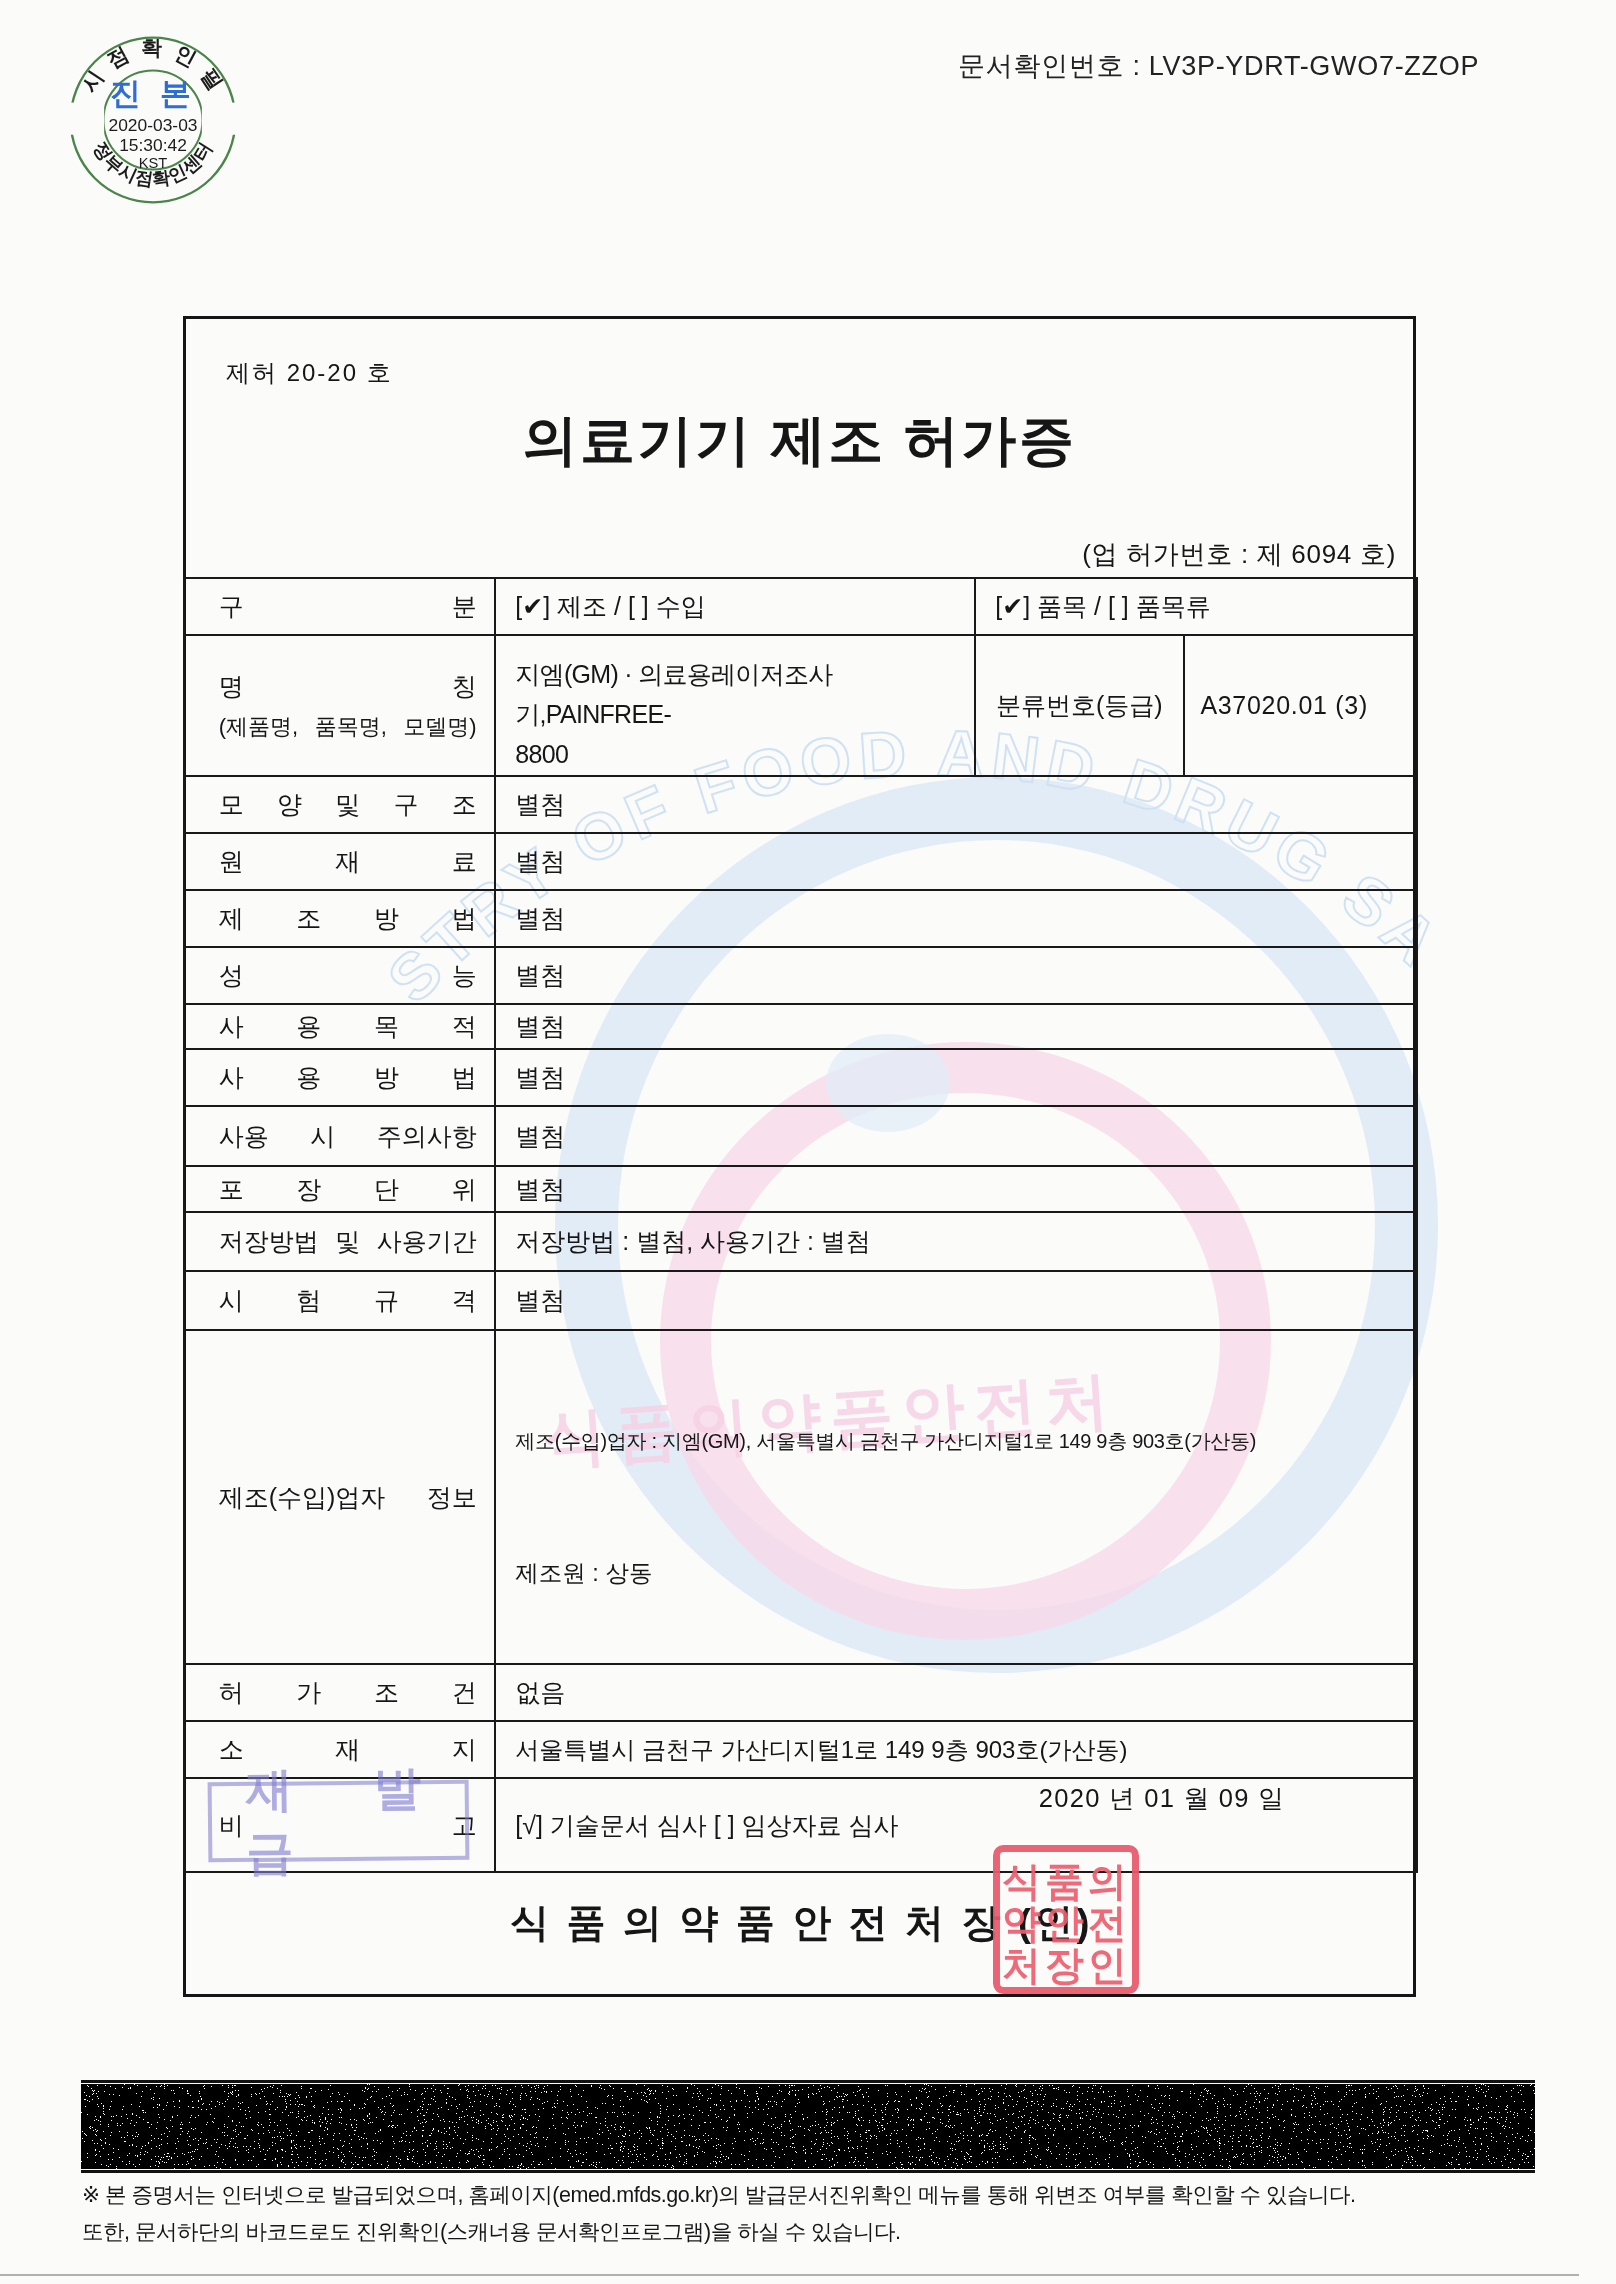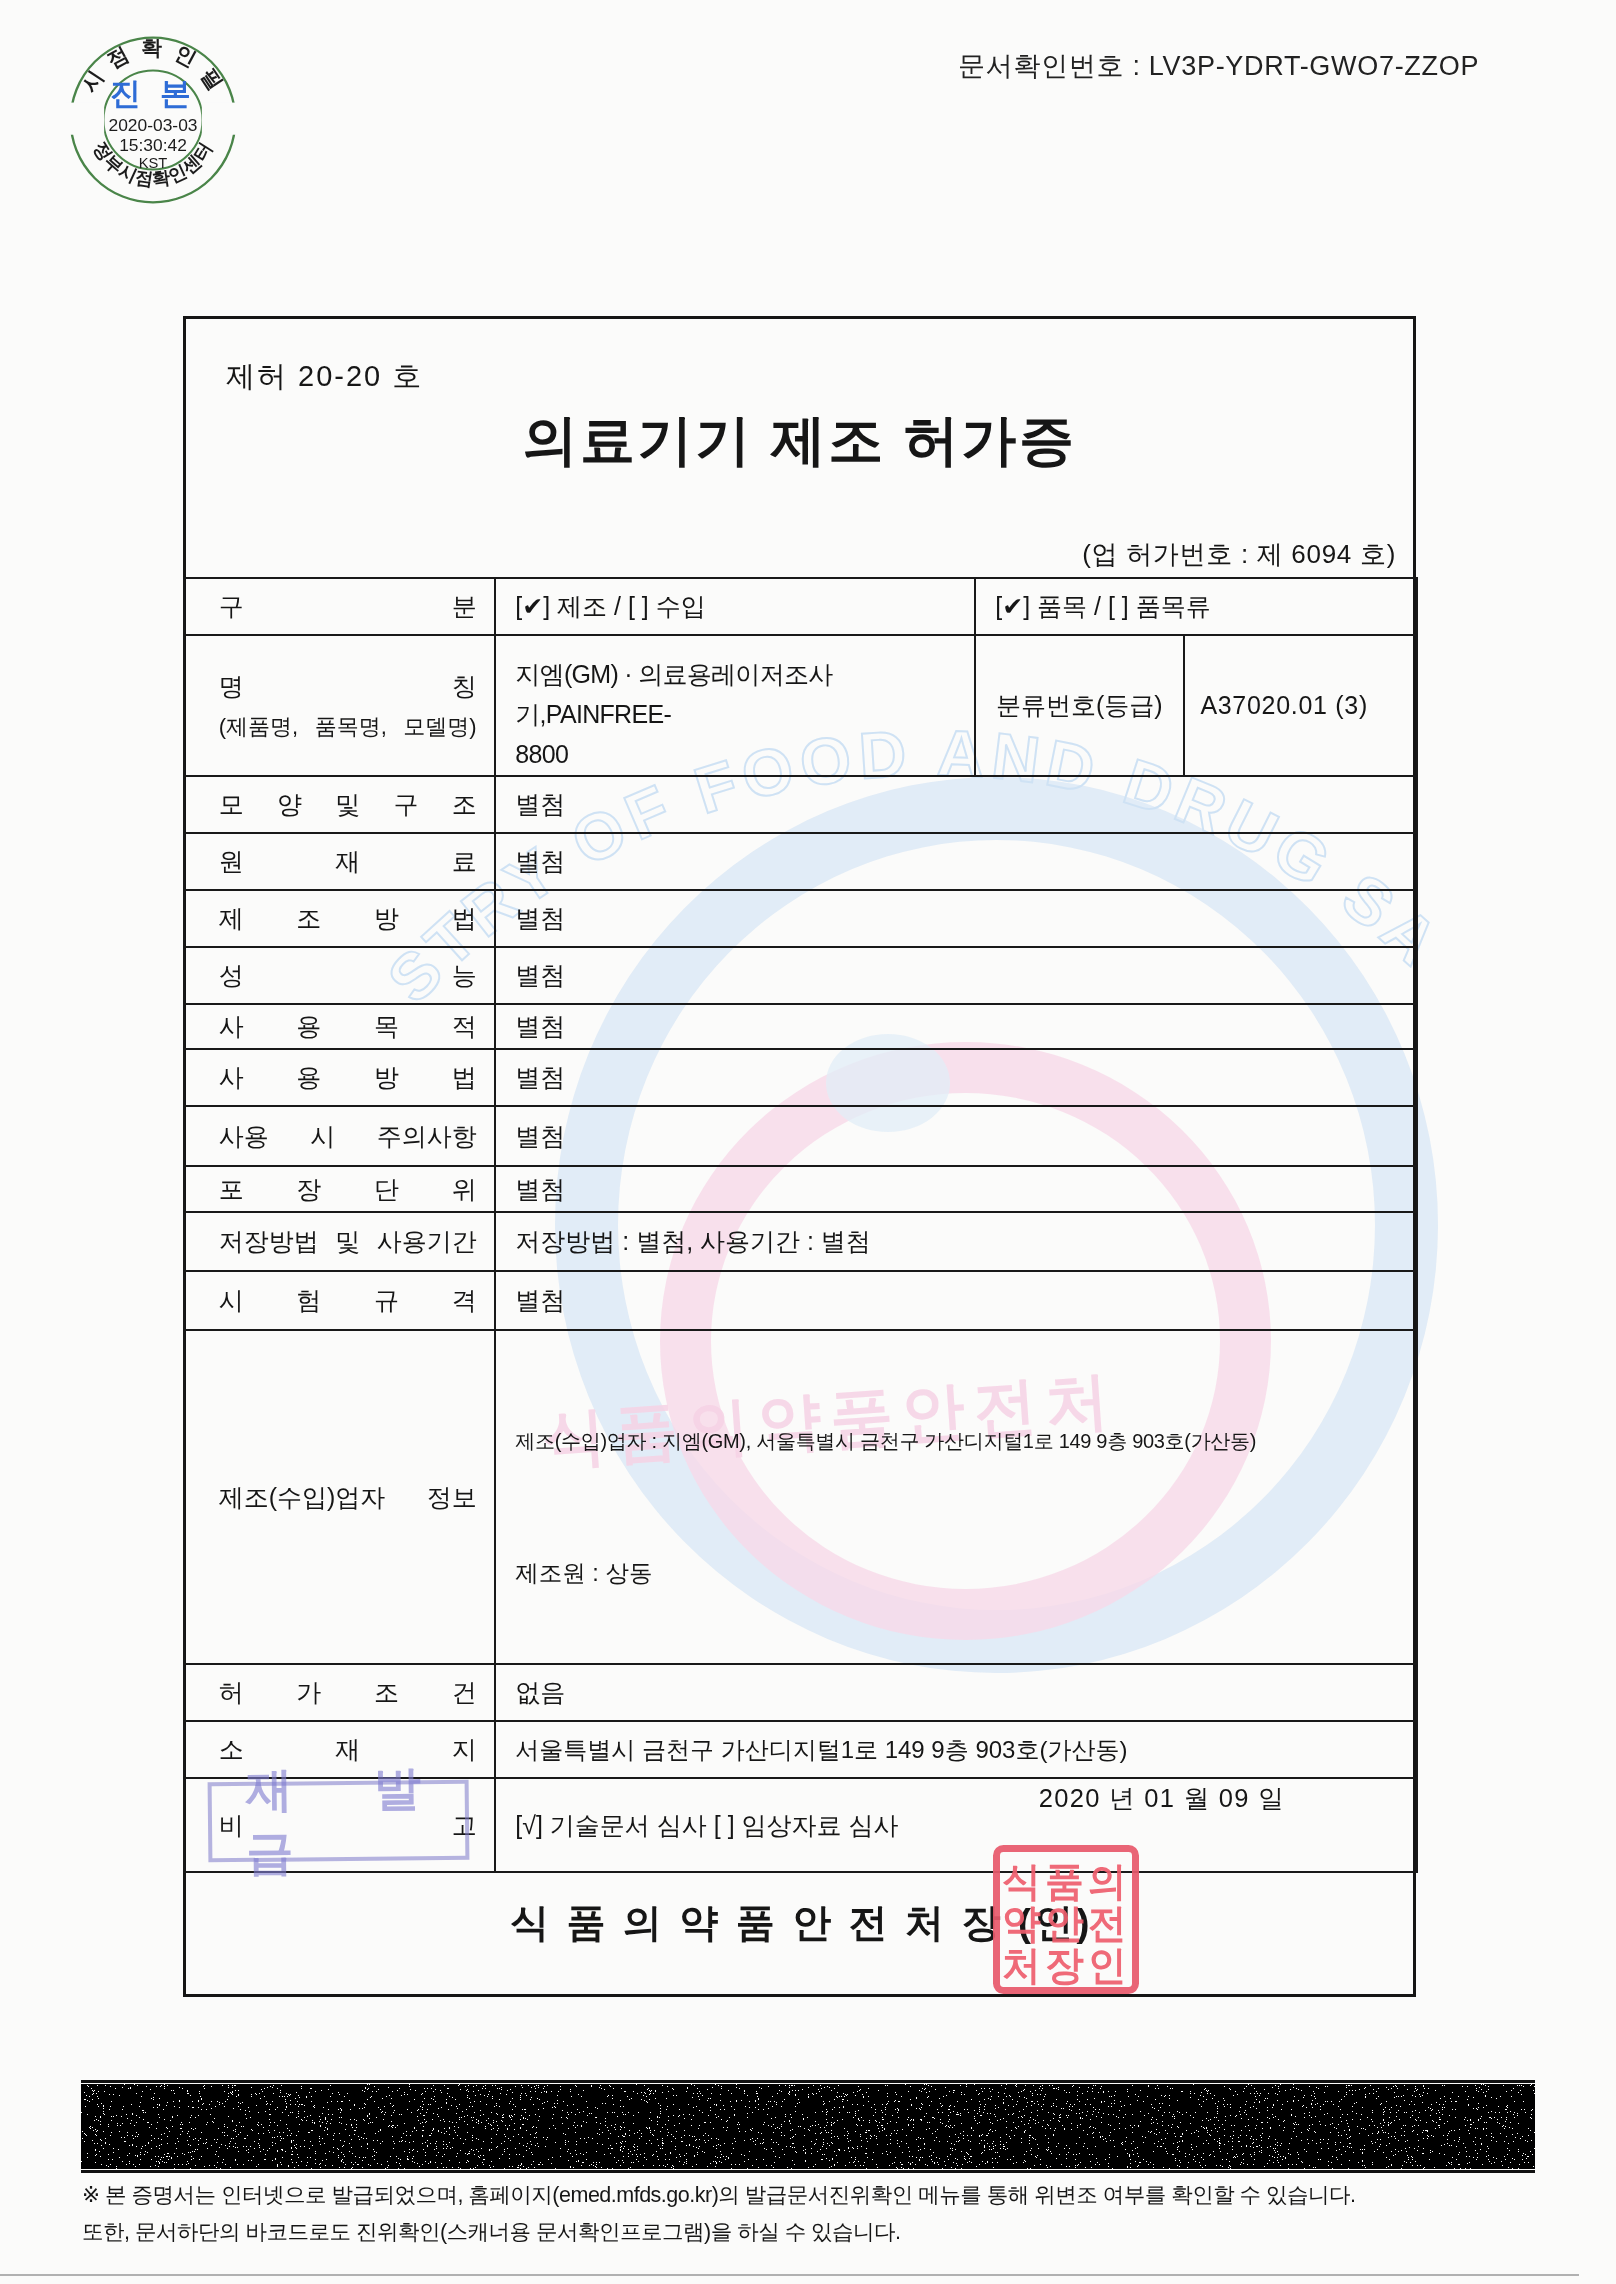--- a/index.html
+++ b/index.html
@@ -34,21 +34,21 @@
   
   .doc-number{
     position:absolute;left:958px;top:48px;z-index:3;
     font-size:27px;letter-spacing:0.7px;color:#222;white-space:nowrap;
   }
   
   .cert-box{
     position:absolute;left:183px;top:316px;width:1233px;height:1681px;
     border:3.3px solid #151515;box-sizing:border-box;z-index:2;background:transparent;
   }
-  .cert-no{position:absolute;left:40px;top:38px;font-size:29px;letter-spacing:2px;}
+  .cert-no{position:absolute;left:40px;top:38px;font-size:24px;letter-spacing:2px;}
   .cert-title{
     position:absolute;left:0;right:0;top:85px;text-align:center;
     font-size:55px;font-weight:bold;letter-spacing:2.6px;
   }
   .license-no{position:absolute;right:17px;top:218px;font-size:26px;letter-spacing:0.7px;}
   
   table.cert{
     position:absolute;left:-3.3px;top:258px;width:1233px;
     border-collapse:collapse;table-layout:fixed;background:transparent;
   }

